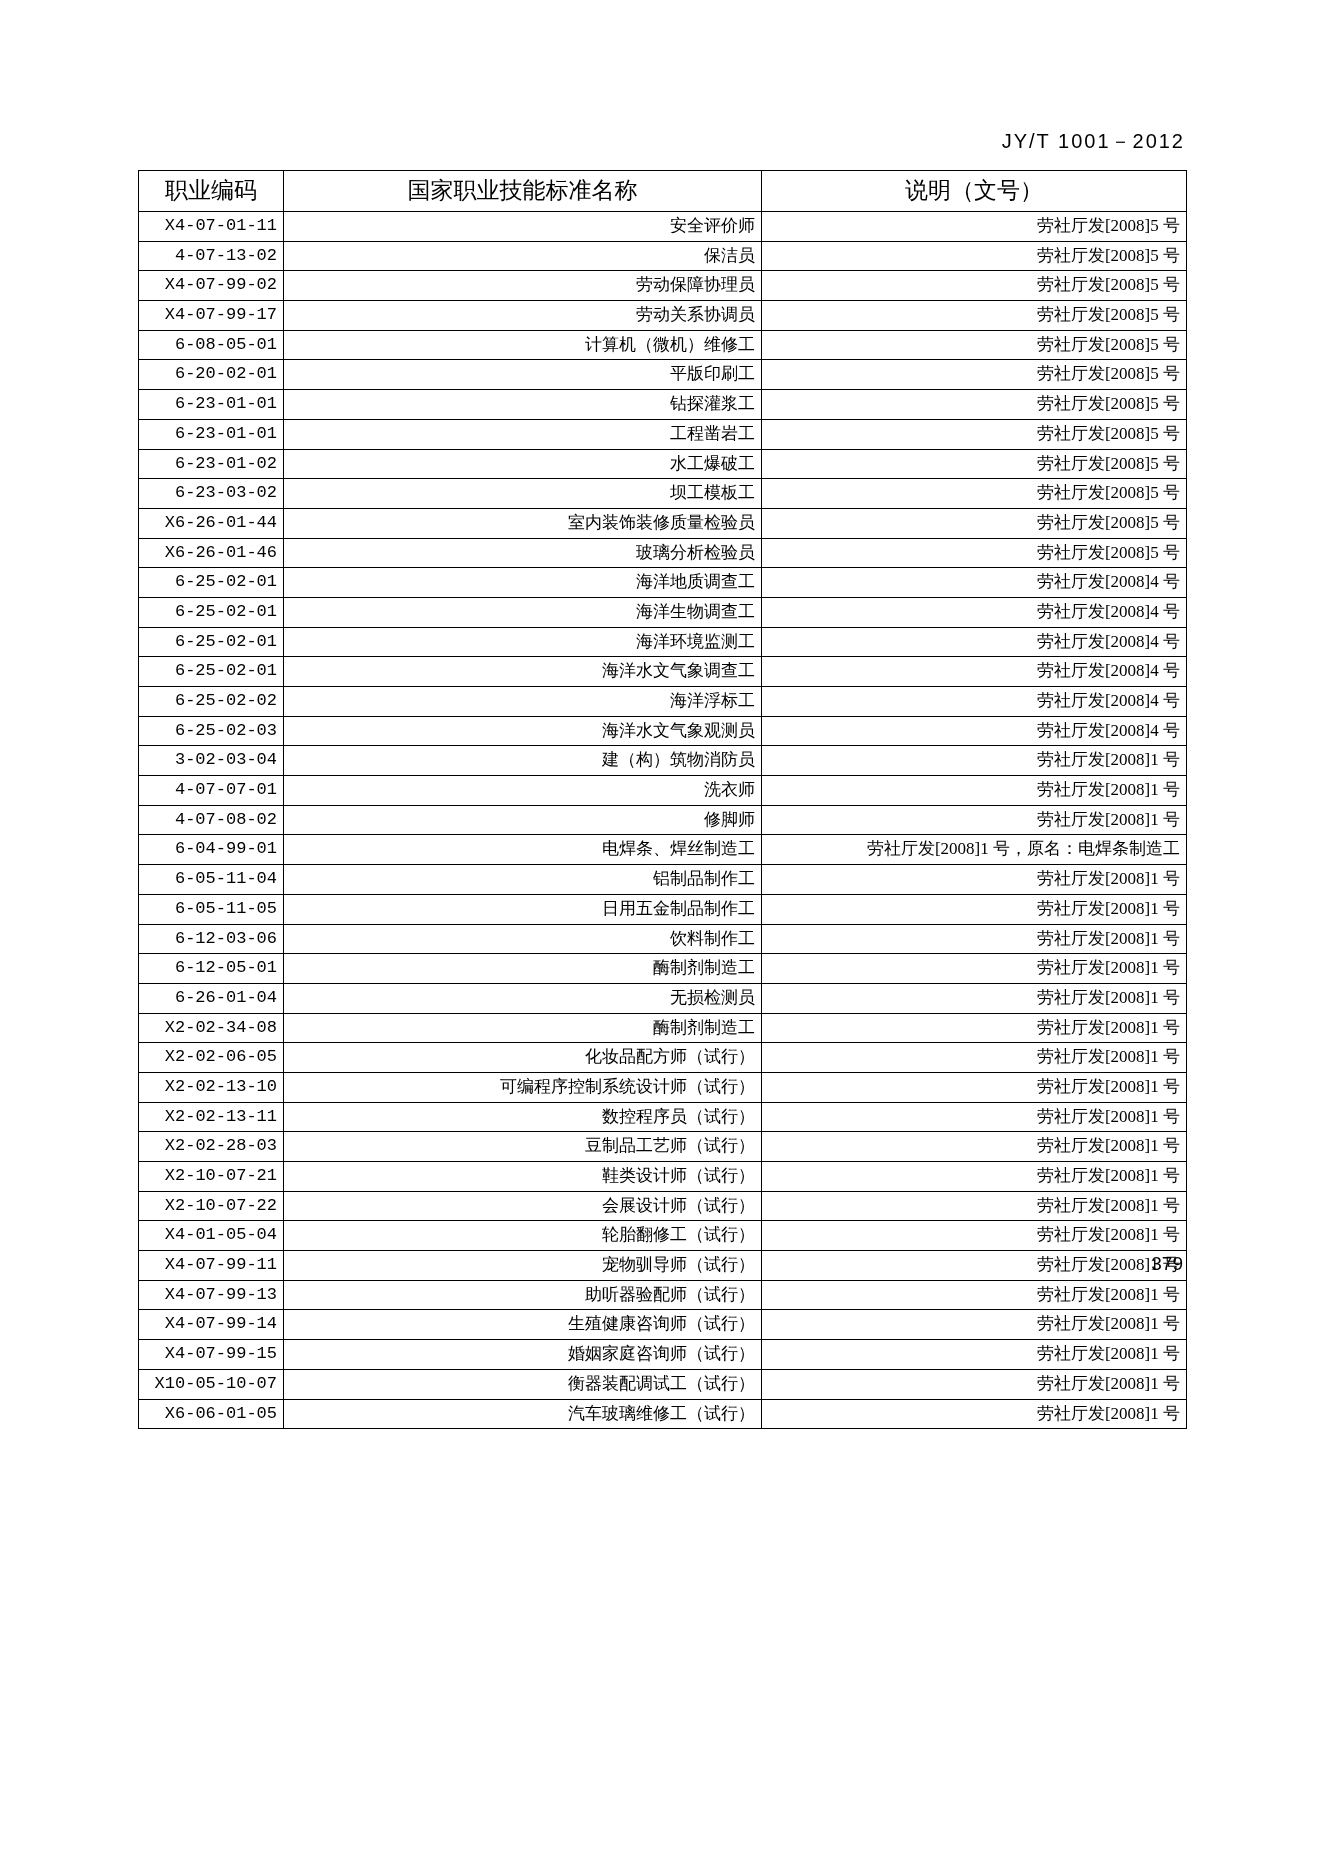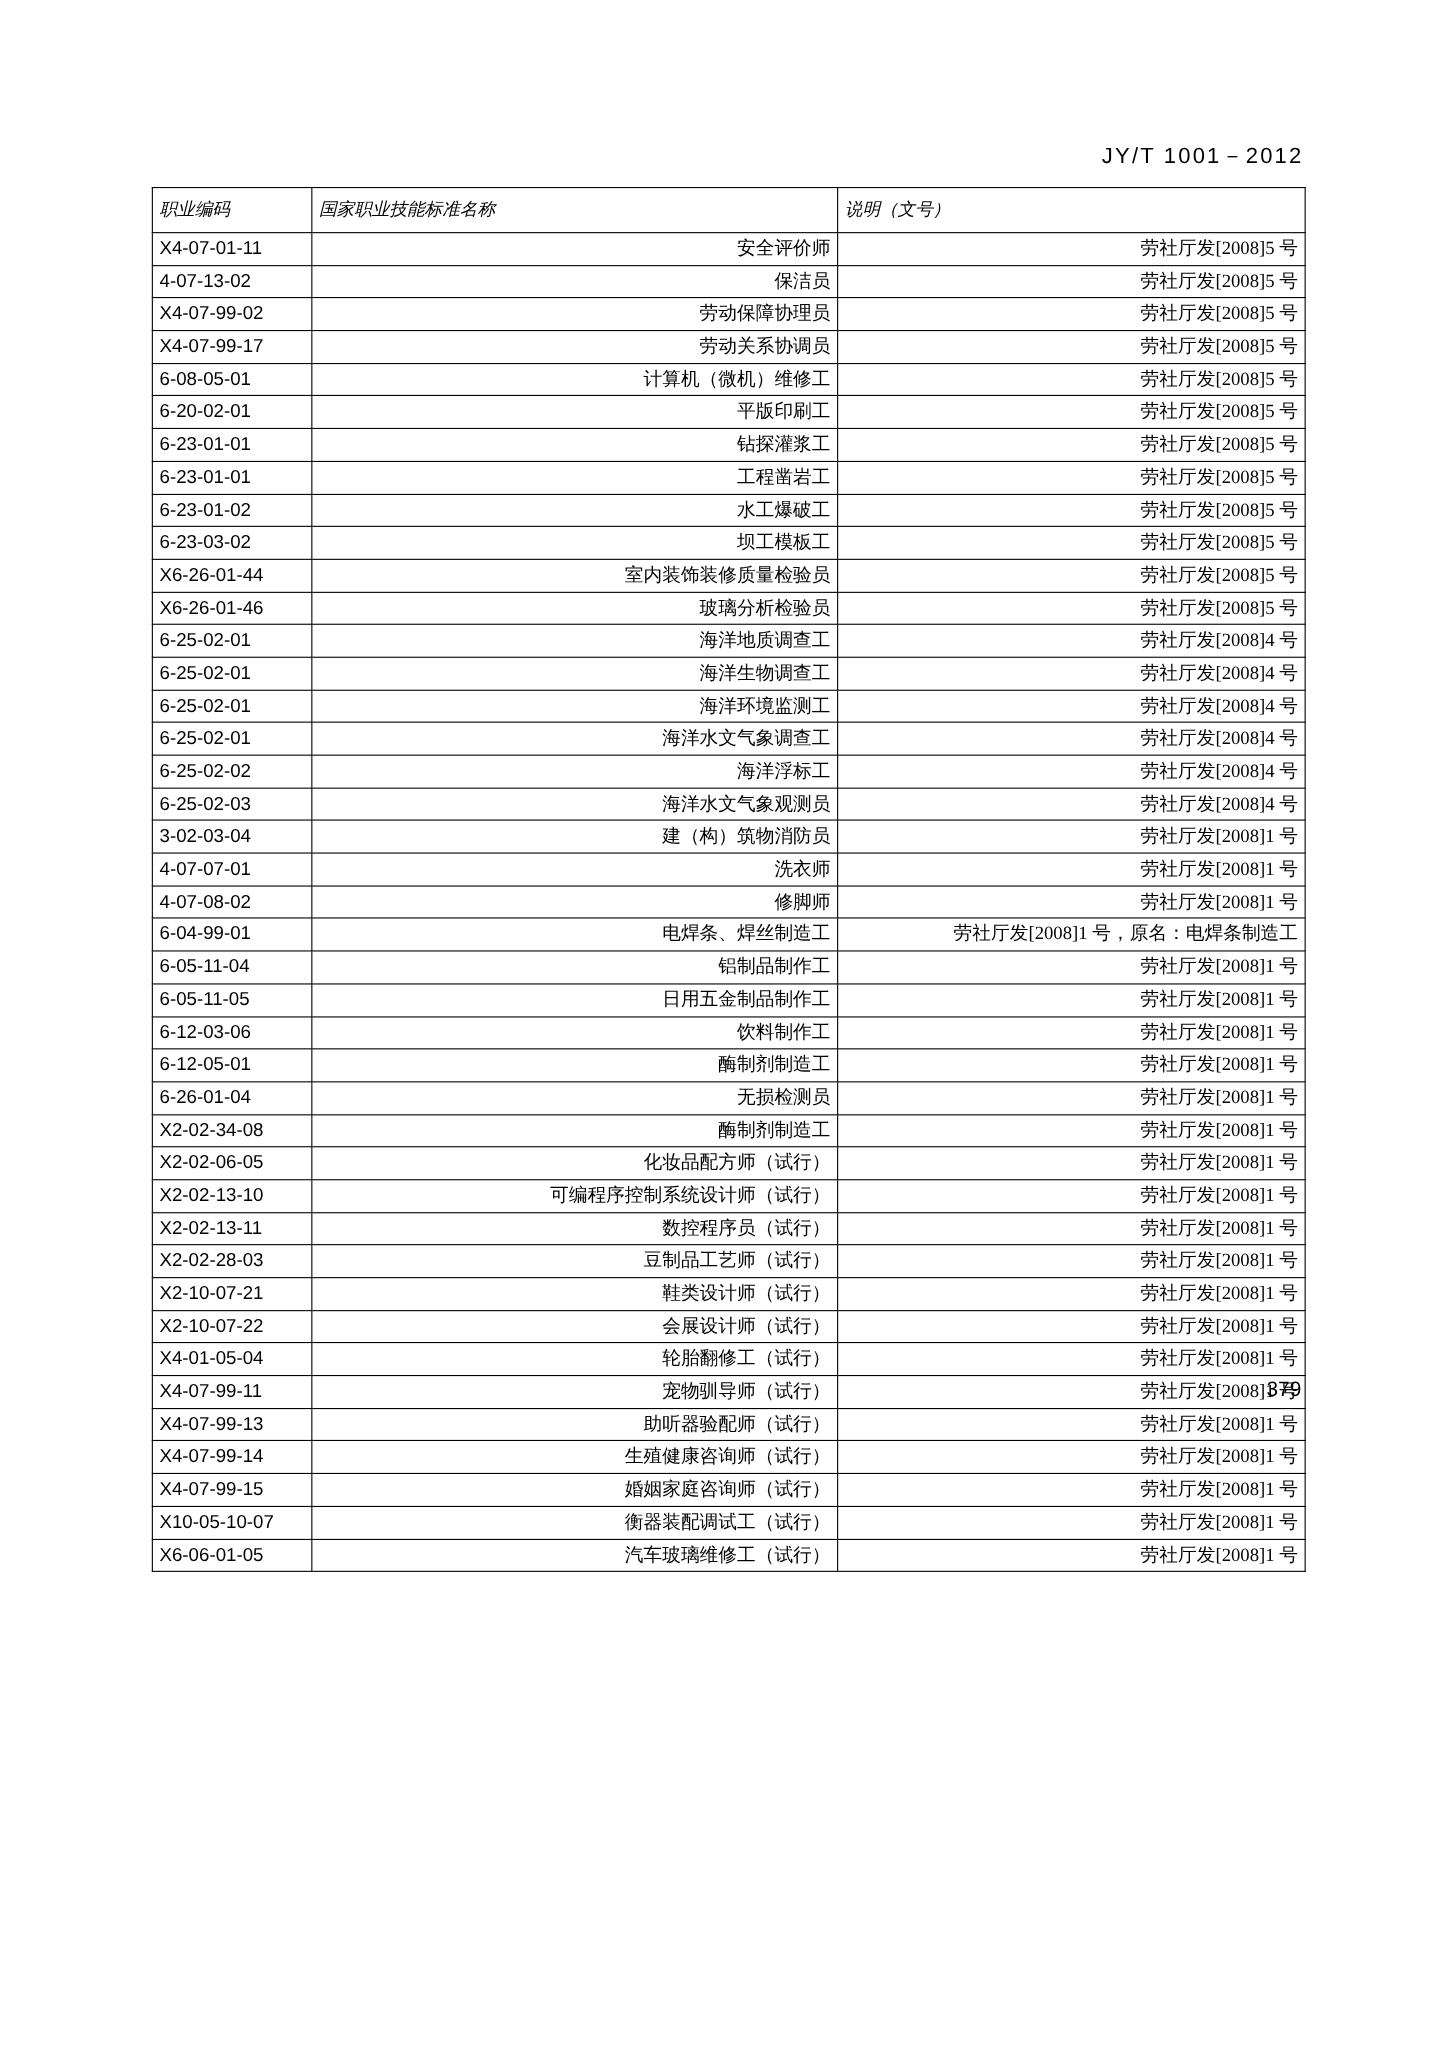--- a/index.html
+++ b/index.html
@@ -42,32 +42,31 @@
   }
   table.std th, table.std td {
     border: 1px solid #000000;
     font-size: 17px;
     line-height: 1.1;
     padding: 5px 6px;
     vertical-align: middle;
     font-weight: normal;
   }
   table.std thead th {
-    text-align: left;
+    text-align: center;
     height: 30px;
-    font-size: 16px;
-    font-style: italic;
+    font-size: 23px;
   }
   col.c-code { width: 145px; }
   col.c-name { width: 478px; }
   col.c-note { width: 425px; }
 
   td.code {
-    text-align: left;
-    font-family: Liberation Sans, sans-serif;
+    text-align: right;
+    font-family: Liberation Mono, monospace;
     letter-spacing: 0px;
     white-space: nowrap;
     font-size: 16.5px;
   }
   td.name {
     text-align: right;
     padding-left: 12px;
     white-space: nowrap;
     font-size: 17px;
   }

